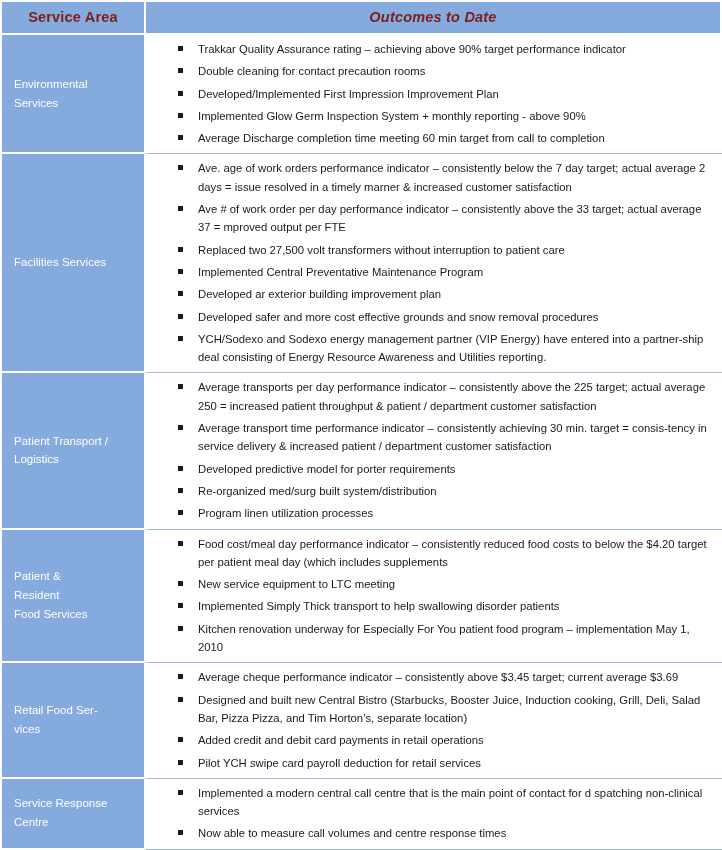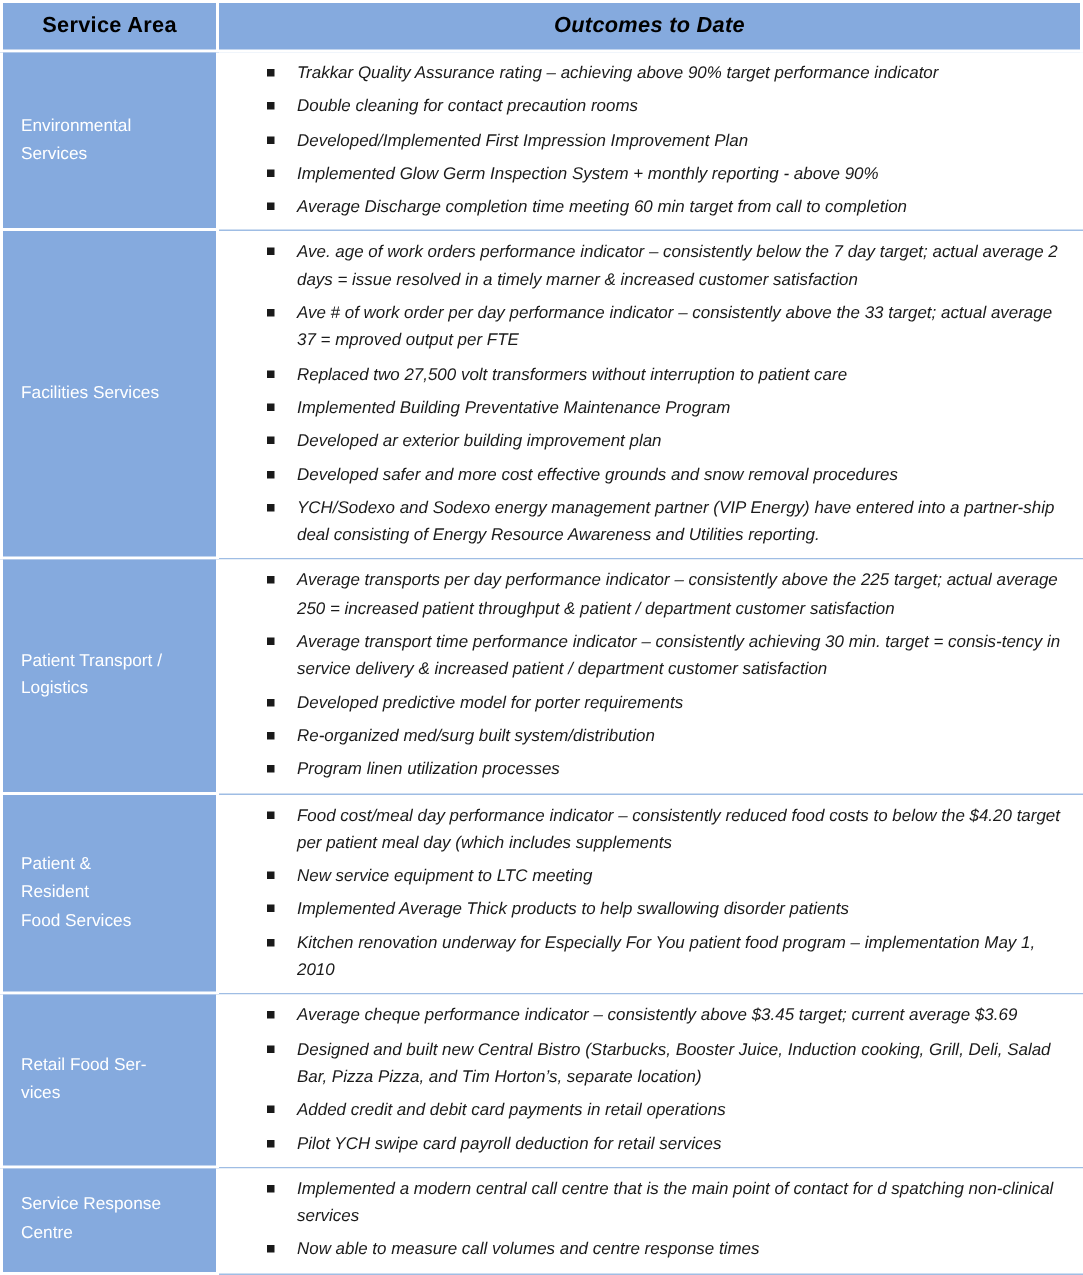--- a/index.html
+++ b/index.html
@@ -25,21 +25,21 @@
     border-collapse: separate;
     border-spacing: 0;
     table-layout: fixed;
   }
   col.col-area { width: 146px; }
   col.col-out  { width: 576px; }
 
   
   th.hdr {
     background: #85AADE;
-    color: #000000;
+    color: #7f1d1d;
     font-size: 14.5px;
     font-weight: bold;
     letter-spacing: 0.2px;
     text-align: center;
     vertical-align: middle;
     height: 26px;
     padding: 2px 0 3px 0;
     border-top: 2px solid #ffffff;
     border-bottom: 2px solid #ffffff;
   }
@@ -83,21 +83,20 @@
     padding: 0;
   }
   ul.bullets li {
     position: relative;
     font-size: 11.3px;
     color: #1a1a1a;
     line-height: 1.62;
     padding-left: 52px;
     margin: 0 0 4px 0;
     text-align: left;
-    font-style: italic;
   }
   ul.bullets li:last-child { margin-bottom: 0; }
   ul.bullets li .sq {
     position: absolute;
     left: 32px;
     top: 6px;
     width: 5px;
     height: 5px;
     background: #1a1a1a;
     display: block;
@@ -136,21 +135,21 @@
         </tr>
         <tr>
           <td class="area">
             <span class="area-line">Facilities Services</span>
           </td>
           <td class="outcomes-cell">
             <ul class="bullets">
               <li><span class="sq"></span><span>Ave. age of work orders performance indicator – consistently below the 7 day target; actual average 2 days = issue resolved in a timely marner &amp; increased customer satisfaction</span></li>
               <li><span class="sq"></span><span>Ave # of work order per day performance indicator – consistently above the 33 target; actual average 37 = mproved output per FTE</span></li>
               <li><span class="sq"></span><span>Replaced two 27,500 volt transformers without interruption to patient care</span></li>
-              <li><span class="sq"></span><span>Implemented Building Preventative Maintenance Program</span></li>
+              <li><span class="sq"></span><span>Implemented Central Preventative Maintenance Program</span></li>
               <li><span class="sq"></span><span>Developed ar exterior building improvement plan</span></li>
               <li><span class="sq"></span><span>Developed safer and more cost effective grounds and snow removal procedures</span></li>
               <li><span class="sq"></span><span>YCH/Sodexo and Sodexo energy management partner (VIP Energy) have entered into a partner-ship deal consisting of Energy Resource Awareness and Utilities reporting.</span></li>
             </ul>
           </td>
         </tr>
         <tr>
           <td class="area">
             <span class="area-line">Patient Transport /</span>
             <span class="area-line">Logistics</span>
@@ -168,21 +167,21 @@
         <tr>
           <td class="area">
             <span class="area-line">Patient &amp;</span>
             <span class="area-line">Resident</span>
             <span class="area-line">Food Services</span>
           </td>
           <td class="outcomes-cell">
             <ul class="bullets">
               <li><span class="sq"></span><span>Food cost/meal day performance indicator – consistently reduced food costs to  below the $4.20 target per patient meal day (which includes supplements</span></li>
               <li><span class="sq"></span><span>New service equipment to LTC meeting</span></li>
-              <li><span class="sq"></span><span>Implemented Average Thick products to help swallowing disorder patients</span></li>
+              <li><span class="sq"></span><span>Implemented Simply Thick transport to help swallowing disorder patients</span></li>
               <li><span class="sq"></span><span>Kitchen renovation underway for Especially For You patient food program – implementation May 1, 2010</span></li>
             </ul>
           </td>
         </tr>
         <tr>
           <td class="area">
             <span class="area-line">Retail Food Ser-</span>
             <span class="area-line">vices</span>
           </td>
           <td class="outcomes-cell">

